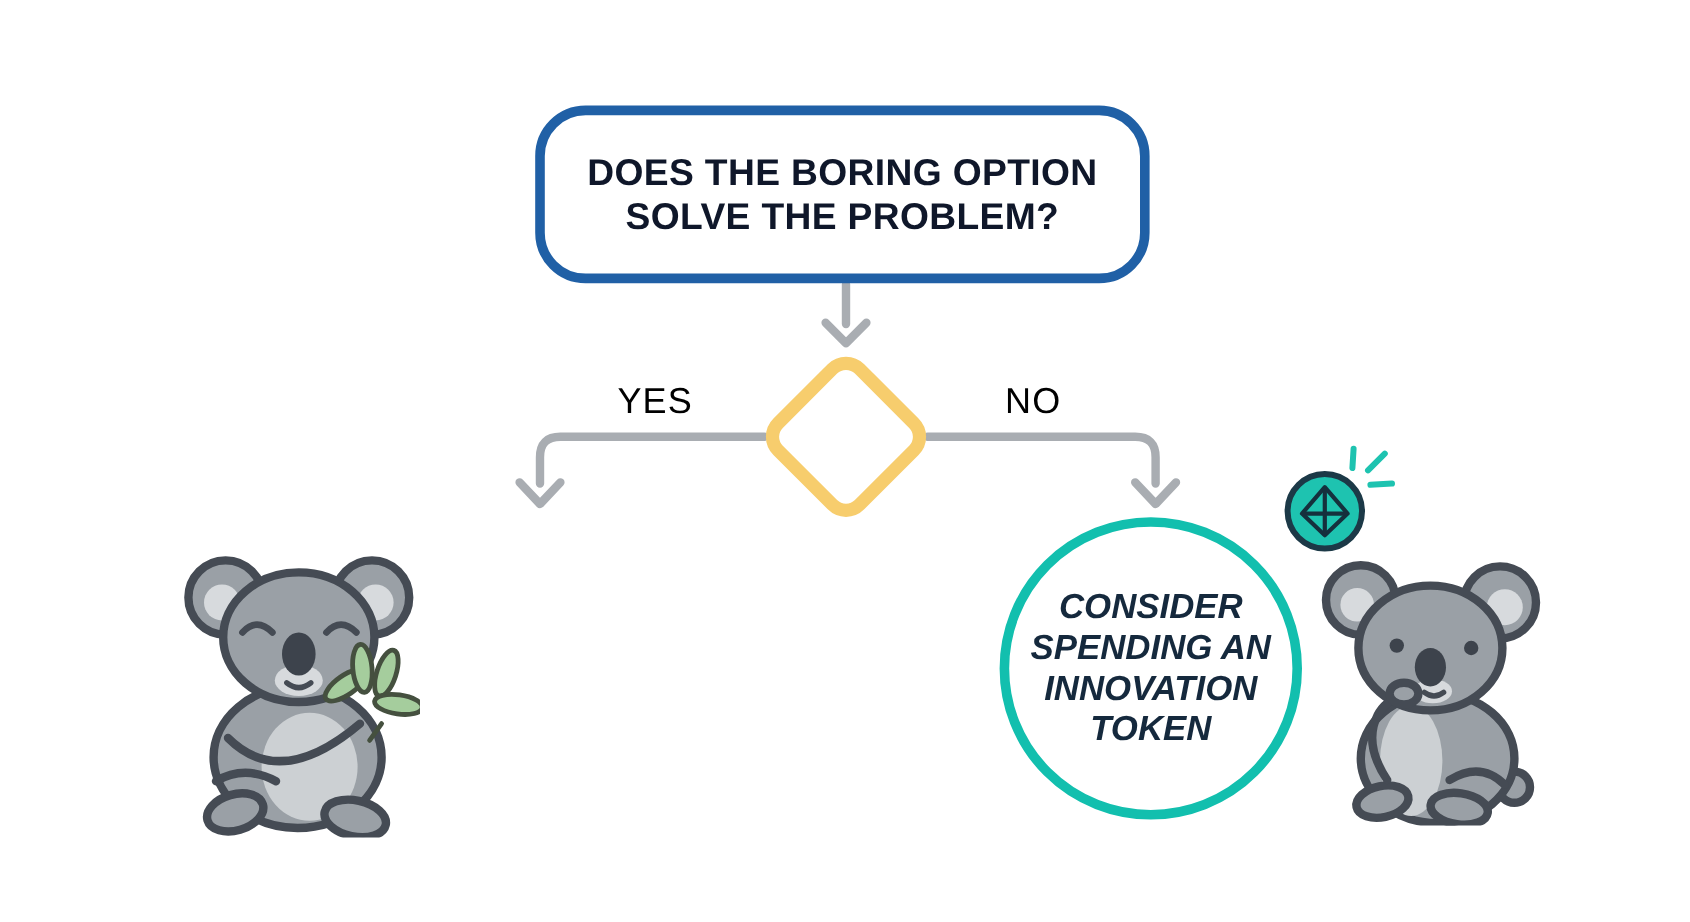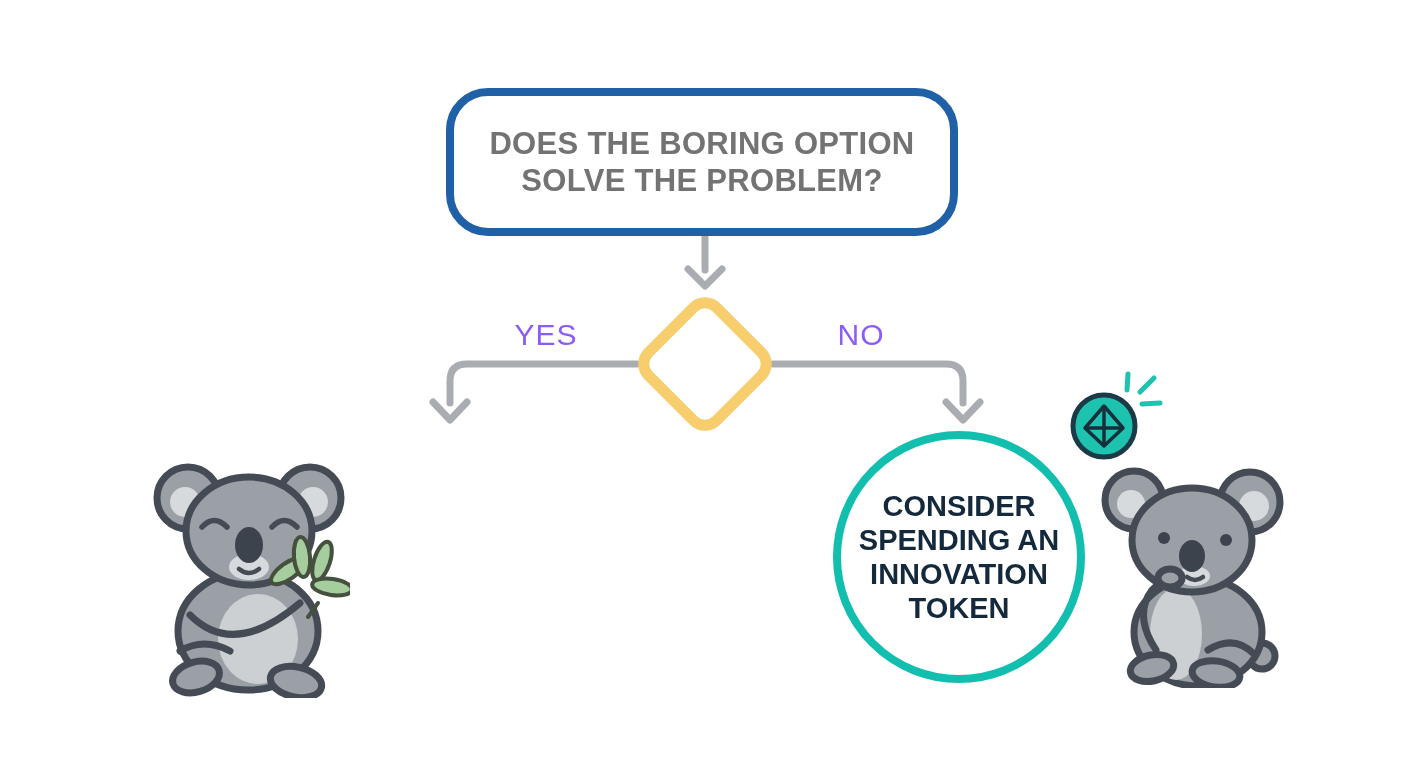--- a/index.html
+++ b/index.html
@@ -8,31 +8,31 @@
     font-family:"Liberation Sans",sans-serif;
   }
   .connectors{position:absolute;left:0;top:0;width:1408px;height:768px;}
   .question-box{
     position:absolute;left:446px;top:88px;width:512px;height:148px;
     box-sizing:border-box;border:8px solid #2060a6;border-radius:42px;
     display:flex;align-items:center;justify-content:center;background:#ffffff;
   }
   .question-text{
     width:470px;text-align:center;font-size:31px;line-height:37px;font-weight:700;
-    color:#737373;letter-spacing:.3px;
+    color:#0f172a;letter-spacing:.3px;
   }
   .branch-label{
     position:absolute;width:130px;text-align:center;font-size:30px;font-weight:400;
-    color:#8b5cf6;letter-spacing:1px;top:318px;
+    color:#000000;letter-spacing:1px;top:318px;
   }
   .branch-label.yes{left:481px;}
   .branch-label.no{left:796px;}
   .outcome-circle{
     position:absolute;box-sizing:border-box;border-radius:50%;background:#ffffff;
-    display:flex;align-items:center;justify-content:center;
+    display:flex;align-items:center;justify-content:center;font-style:italic;
   }
   .outcome-circle.green{left:332px;top:439px;width:242px;height:242px;border:6px solid #8cc58e;}
   .outcome-circle.teal{left:833px;top:431px;width:252px;height:252px;border:8px solid #12bfae;}
   .outcome-text{
     text-align:center;font-size:29px;line-height:34px;font-weight:700;color:#15293d;
   }
   .outcome-circle.green .outcome-text{max-width:218px;}
   .outcome-circle.teal .outcome-text{max-width:230px;}
   .koala-left{position:absolute;left:150px;top:453px;}
   .koala-right{position:absolute;left:1100px;top:460px;}

